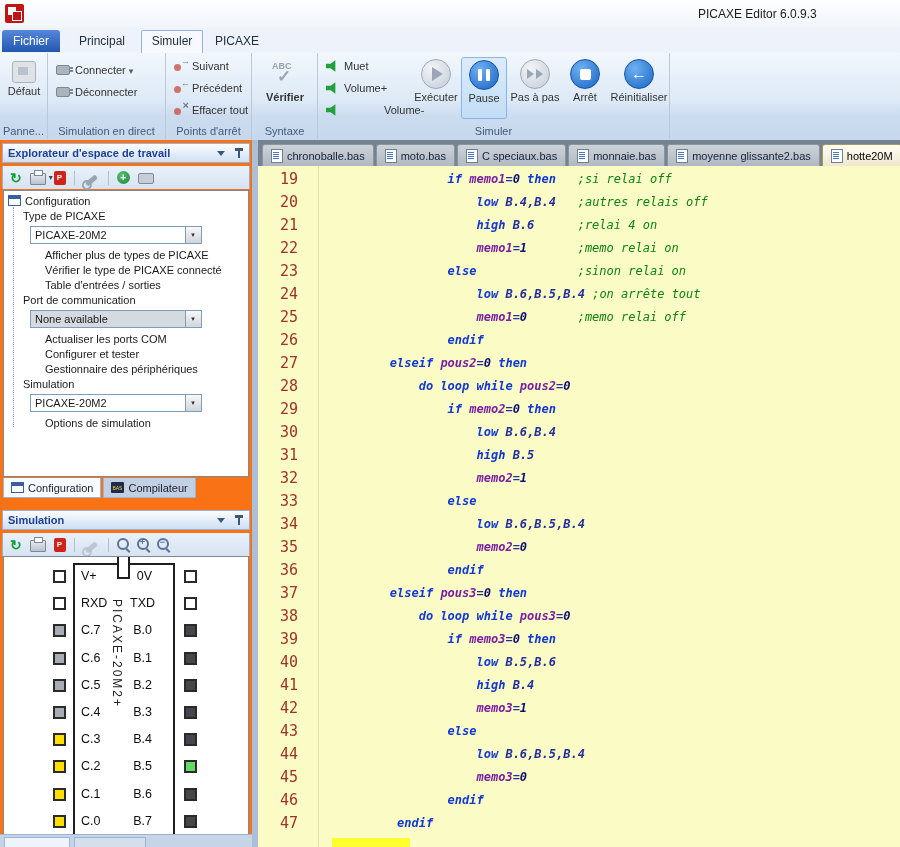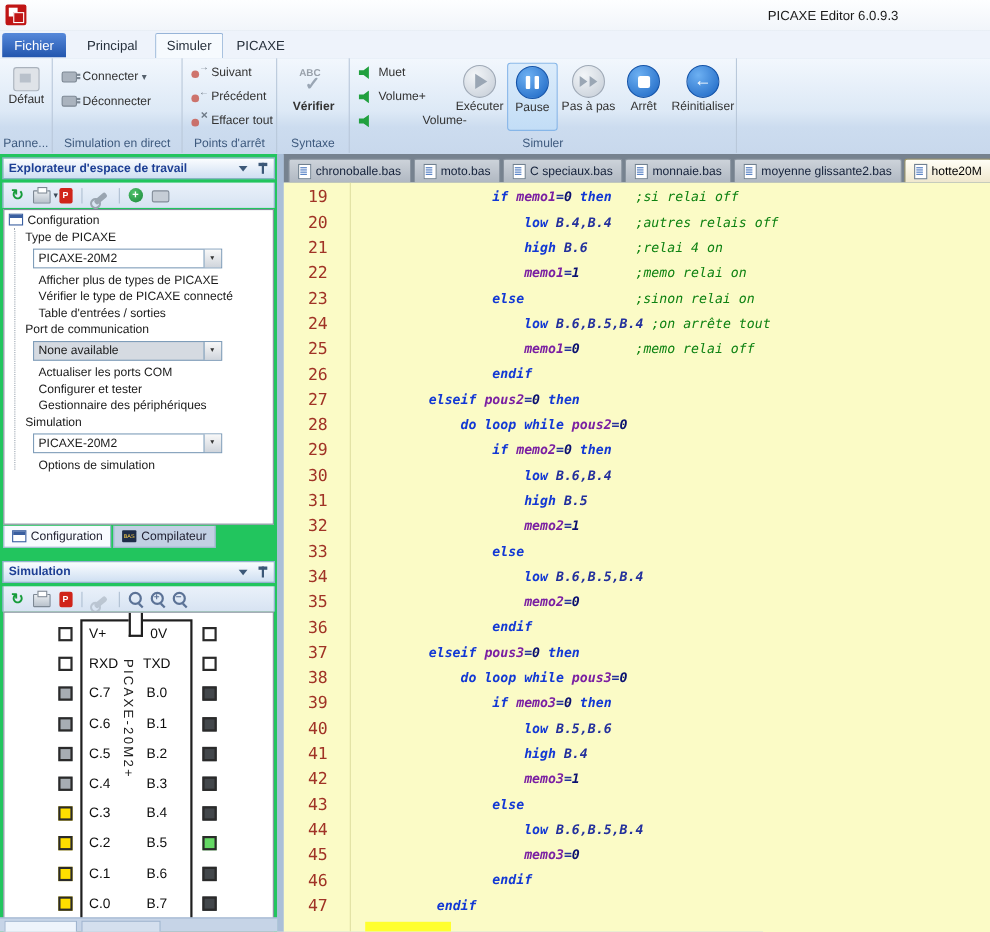--- a/index.html
+++ b/index.html
@@ -49,21 +49,21 @@
   .c-gray{background:radial-gradient(circle at 35% 30%,#f2f5f8,#c4ccd6);border:1px solid #9fa9b6;}
   .c-blue{background:radial-gradient(circle at 35% 30%,#6db0f2,#1a64c2);border:1px solid #1453a8;}
   .c-play::before{content:"";width:0;height:0;border-left:11px solid #9aa6b4;border-top:7px solid transparent;border-bottom:7px solid transparent;margin-left:3px;}
   .c-step::before,.c-step::after{content:"";width:0;height:0;border-left:7px solid #9aa6b4;border-top:5px solid transparent;border-bottom:5px solid transparent;margin:0 1px;}
   .pbar{width:4px;height:12px;background:#fff;margin:0 2px;border-radius:1px;}
   .stopsq{width:11px;height:11px;background:#fff;border-radius:2px;}
   .c-reset::before{content:"←";color:#fff;font-size:16px;font-weight:bold;line-height:1;}
   .bigbtn.pressed{background:linear-gradient(#dcecfb,#c2ddf6);border:1px solid #86b6e8;border-radius:3px;box-sizing:border-box;}
 
   
-  .leftcol{position:absolute;left:0;top:140px;width:252px;bottom:0;background:#22c55e;}
+  .leftcol{position:absolute;left:0;top:140px;width:252px;bottom:0;background:#f97316;}
   .panel-header{position:absolute;left:2px;width:248px;height:20px;box-sizing:border-box;
     background:linear-gradient(#fbfdff,#cfdff2);border:1px solid #96b1d2;
     font-weight:bold;font-size:11px;color:#1d3f94;line-height:18px;padding-left:5px;}
   .ph-chevron{position:absolute;right:24px;top:7px;width:0;height:0;border-left:4px solid transparent;border-right:4px solid transparent;border-top:5px solid #3c5878;}
   .ph-pin{position:absolute;right:9px;top:4px;width:2px;height:10px;background:#3c5878;}
   .ph-pin::before{content:"";position:absolute;top:0;left:-3px;width:8px;height:3px;background:#3c5878;}
   .toolbar{position:absolute;left:2px;width:248px;height:23px;box-sizing:border-box;
     background:linear-gradient(#eaf1fa,#d7e3f2);border-left:1px solid #96b1d2;border-right:1px solid #96b1d2;
     display:flex;align-items:center;gap:8px;padding-left:7px;}
   .tsep{width:1px;height:14px;background:#aebfd2;}
@@ -84,21 +84,21 @@
   .i-mag::after{content:"";position:absolute;width:2px;height:5px;background:#5b7296;left:8px;top:8px;transform:rotate(-45deg);}
   .i-mag.plus::before{content:"+";position:absolute;font-size:9px;font-weight:bold;color:#5b7296;left:1px;top:-3px;}
   .i-mag.minus::before{content:"−";position:absolute;font-size:9px;font-weight:bold;color:#5b7296;left:1px;top:-3px;}
 
   .tree-box{position:absolute;left:3px;top:50px;width:246px;height:287px;background:#fff;border:1px solid #7f8a99;
     box-sizing:border-box;overflow:hidden;font-size:11px;color:#1a1a1a;padding-top:3px;}
   .tree-box::before{content:"";position:absolute;left:9px;top:16px;height:220px;border-left:1px dotted #9aa4af;}
   .tree-row{height:15px;line-height:15px;white-space:nowrap;overflow:hidden;position:relative;}
   .tree-row.root{padding-left:4px;}
   .tree-row.group{padding-left:19px;}
-  .tree-row.item{padding-left:31px;}
+  .tree-row.item{padding-left:41px;}
   .win-icon{display:inline-block;width:11px;height:9px;border:1px solid #3a5fa0;background:linear-gradient(#3a5fa0 0 3px,#fff 3px);margin-right:4px;vertical-align:-1px;}
   .combo{margin:2px 0 4px 26px;width:172px;height:18px;position:relative;border:1px solid #7f9db9;background:#fff;box-sizing:border-box;}
   .combo.gray{background:#d5dae1;}
   .combo-text{position:absolute;left:4px;top:2px;font-size:11px;white-space:nowrap;}
   .combo-btn{position:absolute;right:0;top:0;width:15px;height:16px;background:linear-gradient(#f8f8f8,#d0d5dc);border-left:1px solid #7f9db9;}
   .combo-btn::after{content:"▼";font-size:6px;position:absolute;left:4px;top:5px;color:#333;}
 
   .ptabs{position:absolute;left:3px;top:338px;width:246px;height:22px;display:flex;}
   .ptab{display:inline-flex;align-items:center;height:20px;padding:0 7px;font-size:11px;color:#223;
     background:#c2d0e3;border:1px solid #9fb4cf;border-top:none;margin-right:2px;box-sizing:border-box;}

